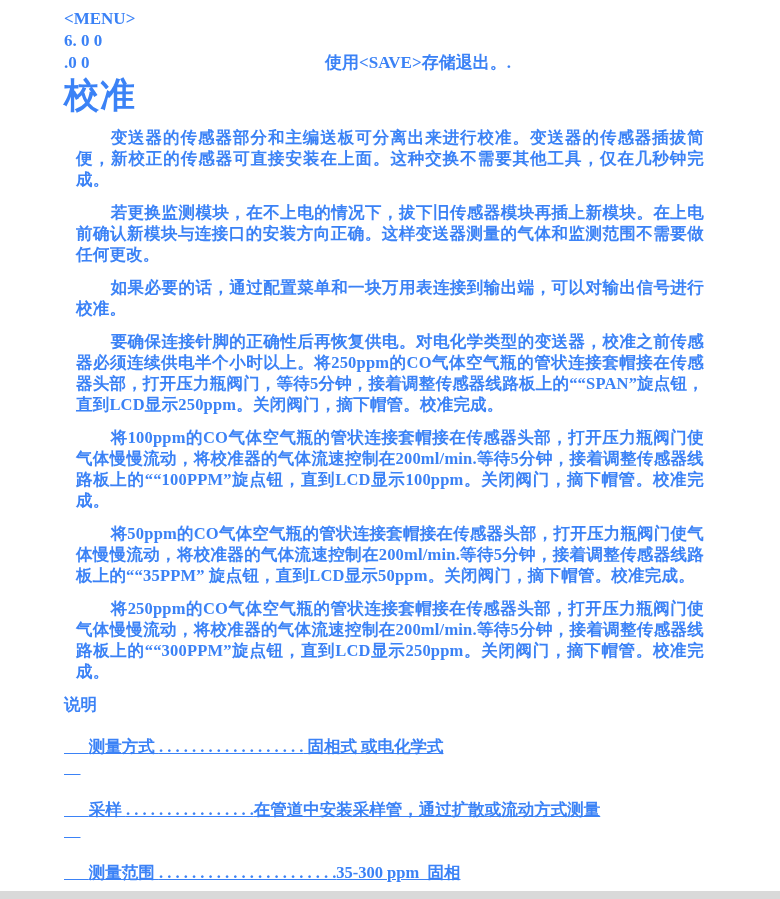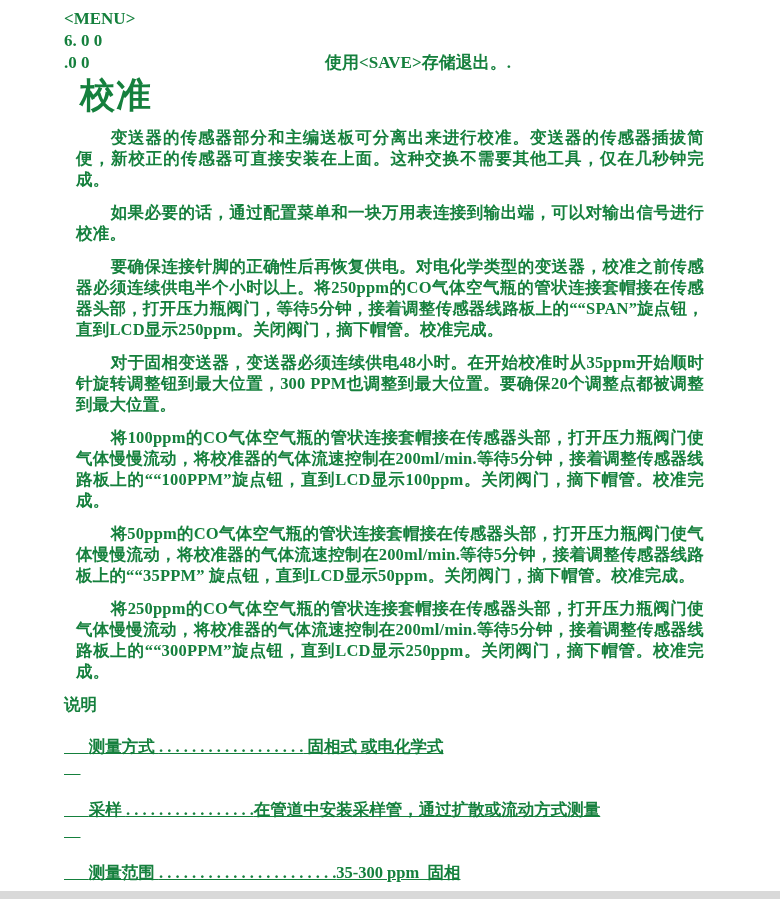--- a/index.html
+++ b/index.html
@@ -5,21 +5,21 @@
   html, body {
     margin: 0;
     padding: 0;
     background: #ffffff;
   }
   .page {
     position: relative;
     width: 780px;
     height: 899px;
     background: #ffffff;
-    color: #15803d;
+    color: #3b82f6;
     font-family: "Liberation Serif", "DejaVu Serif", serif;
     font-weight: bold;
     box-sizing: border-box;
     padding: 8px 64px 0 64px;
     overflow: hidden;
   }
   .hdr {
     font-size: 17px;
     line-height: 22px;
   }
@@ -33,21 +33,21 @@
     flex: 0 0 110px;
   }
   .hdr-center {
     flex: 1 1 auto;
     text-align: center;
     padding-right: 54px;
   }
   h1.doc-title {
     font-size: 35px;
     line-height: 38px;
-    margin: 3px 0 5px 16px;
+    margin: 3px 0 5px 0;
     font-weight: bold;
     letter-spacing: 1px;
   }
   .body-text p {
     margin: 12px;
     font-size: 16.5px;
     line-height: 21px;
     text-align: justify;
     text-indent: 2.1em;
     letter-spacing: 0.2px;
@@ -91,23 +91,23 @@
     <div class="hdr-row">
       <span class="hdr-left">.0 0</span>
       <span class="hdr-center">使用&lt;SAVE&gt;存储退出。.</span>
     </div>
   </div>
 
   <h1 class="doc-title">校准</h1>
 
   <div class="body-text">
     <p>变送器的传感器部分和主编送板可分离出来进行校准。变送器的传感器插拔简便，新校正的传感器可直接安装在上面。这种交换不需要其他工具，仅在几秒钟完成。</p>
+    <p>若更换监测模块，在不上电的情况下，拔下旧传感器模块再插上新模块。在上电前确认新模块与连接口的安装方向正确。这样变送器测量的气体和监测范围不需要做任何更改。</p>
     <p>如果必要的话，通过配置菜单和一块万用表连接到输出端，可以对输出信号进行校准。</p>
     <p>要确保连接针脚的正确性后再恢复供电。对电化学类型的变送器，校准之前传感器必须连续供电半个小时以上。将250ppm的CO气体空气瓶的管状连接套帽接在传感器头部，打开压力瓶阀门，等待5分钟，接着调整传感器线路板上的““SPAN”旋点钮，直到LCD显示250ppm。关闭阀门，摘下帽管。校准完成。</p>
-    <p>对于固相变送器，变送器必须连续供电48小时。在开始校准时从35ppm开始顺时针旋转调整钮到最大位置，300 PPM也调整到最大位置。要确保20个调整点都被调整到最大位置。</p>
     <p>将100ppm的CO气体空气瓶的管状连接套帽接在传感器头部，打开压力瓶阀门使气体慢慢流动，将校准器的气体流速控制在200ml/min.等待5分钟，接着调整传感器线路板上的““100PPM”旋点钮，直到LCD显示100ppm。关闭阀门，摘下帽管。校准完成。</p>
     <p>将50ppm的CO气体空气瓶的管状连接套帽接在传感器头部，打开压力瓶阀门使气体慢慢流动，将校准器的气体流速控制在200ml/min.等待5分钟，接着调整传感器线路板上的““35PPM” 旋点钮，直到LCD显示50ppm。关闭阀门，摘下帽管。校准完成。</p>
     <p>将250ppm的CO气体空气瓶的管状连接套帽接在传感器头部，打开压力瓶阀门使气体慢慢流动，将校准器的气体流速控制在200ml/min.等待5分钟，接着调整传感器线路板上的““300PPM”旋点钮，直到LCD显示250ppm。关闭阀门，摘下帽管。校准完成。</p>
   </div>
 
   <div class="spec">
     <div class="spec-heading">说明</div>
 
     <div class="spec-row">
       <span>测量方式 </span><span>. . . . . . . . . . . . . . . . . .</span><span> 固相式 或电化学式</span>

